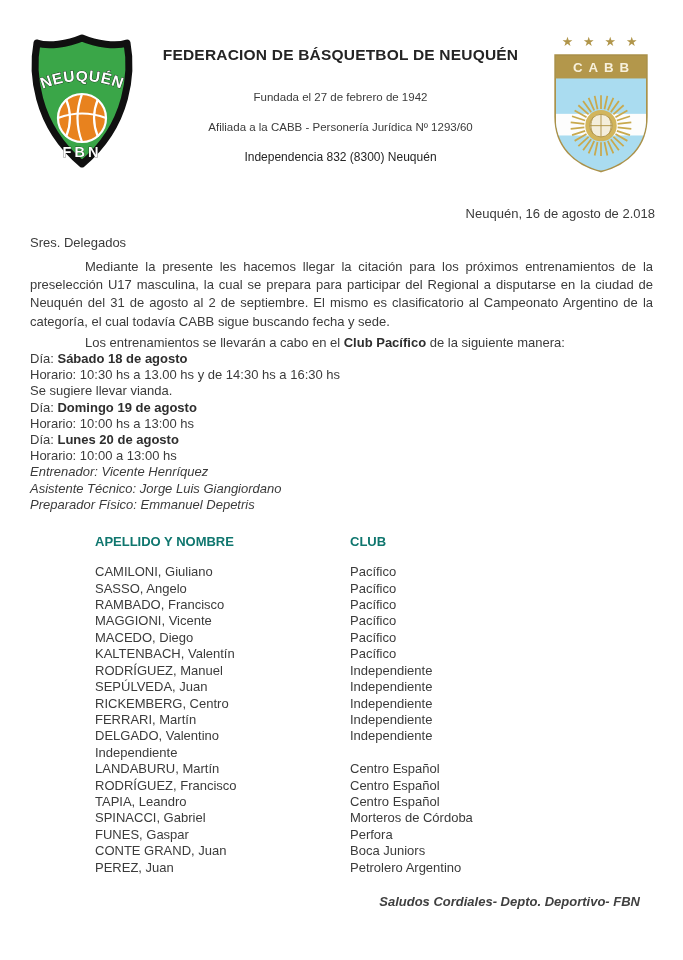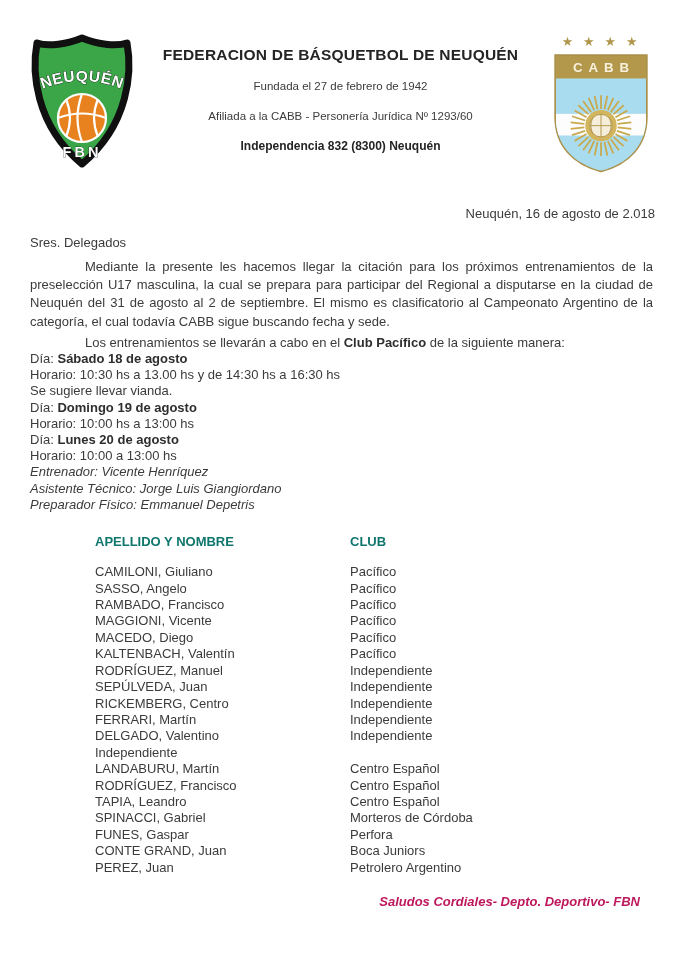--- a/index.html
+++ b/index.html
@@ -5,42 +5,42 @@
   html,body { margin:0; padding:0; background:#ffffff; }
   .page {
     width:683px; height:960px; margin:0 auto; background:#ffffff;
     font-family:"Liberation Sans", sans-serif; color:#3b3b3b;
     position:relative; overflow:hidden;
   }
   
   .header { display:flex; align-items:flex-start; padding:30px 24px 0 26px; }
   .header-center { flex:1; text-align:center; padding-top:16px; }
   .org-name { font-size:15.5px; font-weight:bold; color:#242424; letter-spacing:0.2px; }
-  .founded { font-size:11.5px; margin-top:16px; }
+  .founded { font-size:11.5px; margin-top:27px; }
   .affiliation { font-size:11.5px; margin-top:18px; }
-  .address { font-size:12px; font-weight:bold; margin-top:17px; color:#242424; }
+  .address { font-size:12px; font-weight:normal; margin-top:17px; color:#242424; }
   .logo-svg { flex:0 0 auto; display:block; }
   
   .date-line { text-align:right; padding-right:28px; margin-top:26px; font-size:13px; }
   .salutation { margin:14px 0 0 30px; font-size:13px; }
   .body-par { margin:8px 30px 0 30px; font-size:13px; line-height:18.2px;
               text-align:justify; text-indent:55px; }
   .intro { margin:4px 30px 0 30px; font-size:13px; line-height:16.2px; text-indent:55px; }
   .intro b, .sline b { color:#2e2e2e; }
   .schedule, .staff { margin-left:30px; font-size:13px; }
   .sline { line-height:16.2px; }
   .staff .sline { font-style:italic; }
   
   .roster { margin:21px 0 0 95px; font-size:13px; }
   .roster-header { display:grid; grid-template-columns:255px auto; font-weight:bold;
                    color:#0f766e; line-height:16.2px; margin-bottom:14px; }
   .roster-row { display:grid; grid-template-columns:255px auto; line-height:16.4px; }
   
   .closing { margin-top:18px; text-align:right; padding-right:43px;
-             font-weight:bold; font-style:italic; font-size:13px; color:#be185d; }
+             font-weight:bold; font-style:italic; font-size:13px; color:#404040; }
   
   .fbn-shield { fill:#3aa648; stroke:#101010; stroke-width:7; stroke-linejoin:round; }
   .fbn-arc-text { font-family:"Liberation Sans", sans-serif; font-size:15.5px; font-weight:bold;
                   fill:#ffffff; stroke:#0d0d0d; stroke-width:0.7px; paint-order:stroke;
                   letter-spacing:0.5px; }
   .fbn-bottom-text { font-family:"Liberation Sans", sans-serif; font-size:14.5px; font-weight:bold;
                      fill:#ffffff; stroke:#0d0d0d; stroke-width:0.6px; paint-order:stroke;
                      letter-spacing:3px; }
   .ball { fill:#e8821e; stroke:#ffffff; stroke-width:2.2; }
   .ball-seam { fill:none; stroke:#ffffff; stroke-width:2.2; }

